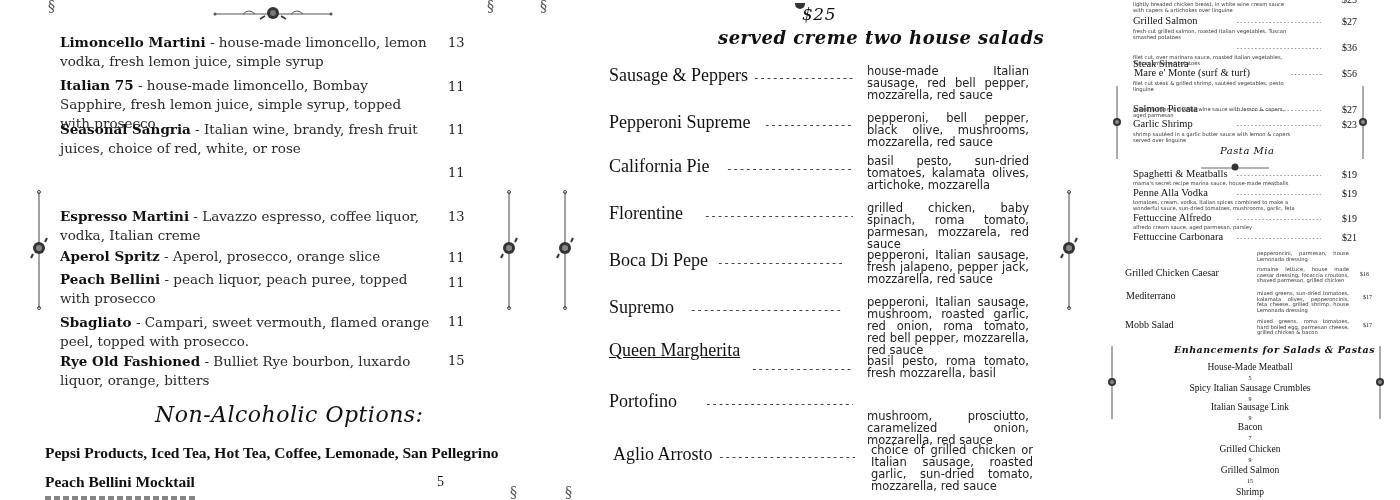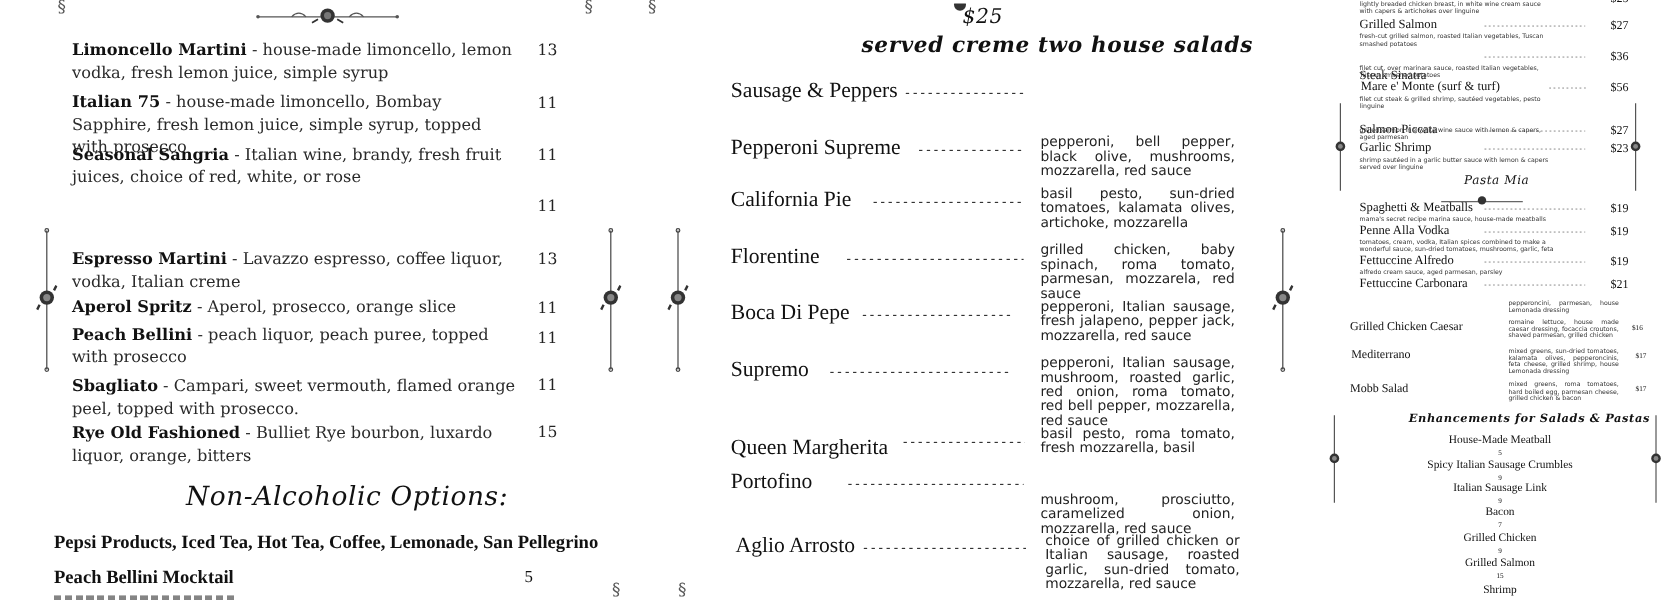--- a/index.html
+++ b/index.html
@@ -149,20 +149,21 @@
         <circle cx="9" cy="2" r="1.5" fill="none" stroke="#444"></circle>
         <circle cx="9" cy="118" r="1.5" fill="none" stroke="#444"></circle>
         <circle cx="9" cy="58" r="6" fill="#333"></circle>
         <circle cx="9" cy="58" r="3" fill="#888"></circle>
         <path d="M3 64 l-2 4 M15 52 l2 -4" stroke="#333" stroke-width="2"></path>
       </svg>
   </div>
 
   <div class="pizza-name" style="top:65px;">Sausage &amp; Peppers</div>
   <div class="pizza-dash" style="left:213px;top:71px;width:100px;">--------------------</div>
+  <div class="pizza-desc" style="top:65px;">house-made Italian sausage, red bell pepper, mozzarella, red sauce</div>
 
   <div class="pizza-name" style="top:112px;">Pepperoni Supreme</div>
   <div class="pizza-dash" style="left:224px;top:118px;width:89px;">-----------------</div>
   <div class="pizza-desc" style="top:112px;">pepperoni, bell pepper, black olive, mushrooms, mozzarella, red sauce</div>
 
   <div class="pizza-name" style="top:156px;">California Pie</div>
   <div class="pizza-dash" style="left:186px;top:162px;width:127px;">-------------------------</div>
   <div class="pizza-desc" style="top:155px;">basil pesto, sun-dried tomatoes, kalamata olives, artichoke, mozzarella</div>
 
   <div class="pizza-name" style="top:203px;">Florentine</div>
@@ -170,21 +171,21 @@
   <div class="pizza-desc" style="top:202px;">grilled chicken, baby spinach, roma tomato, parmesan, mozzarela, red sauce</div>
 
   <div class="pizza-name" style="top:250px;">Boca Di Pepe</div>
   <div class="pizza-dash" style="left:177px;top:256px;width:125px;">-------------------------</div>
   <div class="pizza-desc" style="top:249px;">pepperoni, Italian sausage, fresh jalapeno, pepper jack, mozzarella, red sauce</div>
 
   <div class="pizza-name" style="top:297px;">Supremo</div>
   <div class="pizza-dash" style="left:150px;top:303px;width:152px;">------------------------------</div>
   <div class="pizza-desc" style="top:296px;">pepperoni, Italian sausage, mushroom, roasted garlic, red onion, roma tomato, red bell pepper, mozzarella, red sauce</div>
 
-  <div class="pizza-name" style="top:362px;">Queen Margherita</div>
+  <div class="pizza-name" style="top:340px;text-decoration:underline;">Queen Margherita</div>
   <div class="pizza-dash" style="left:211px;top:362px;width:103px;">--------------------</div>
   <div class="pizza-desc" style="top:355px;">basil pesto, roma tomato, fresh mozzarella, basil</div>
 
   <div class="pizza-name" style="top:391px;">Portofino</div>
   <div class="pizza-dash" style="left:165px;top:397px;width:148px;">------------------------------</div>
   <div class="pizza-desc" style="top:410px;">mushroom, prosciutto, caramelized onion, mozzarella, red sauce</div>
 
   <div class="pizza-name" style="left:73px;top:444px;">Aglio Arrosto</div>
   <div class="pizza-dash" style="left:178px;top:450px;width:137px;">----------------------------</div>
   <div class="pizza-desc" style="left:331px;top:444px;">choice of grilled chicken or Italian sausage, roasted garlic, sun-dried tomato, mozzarella, red sauce</div>

